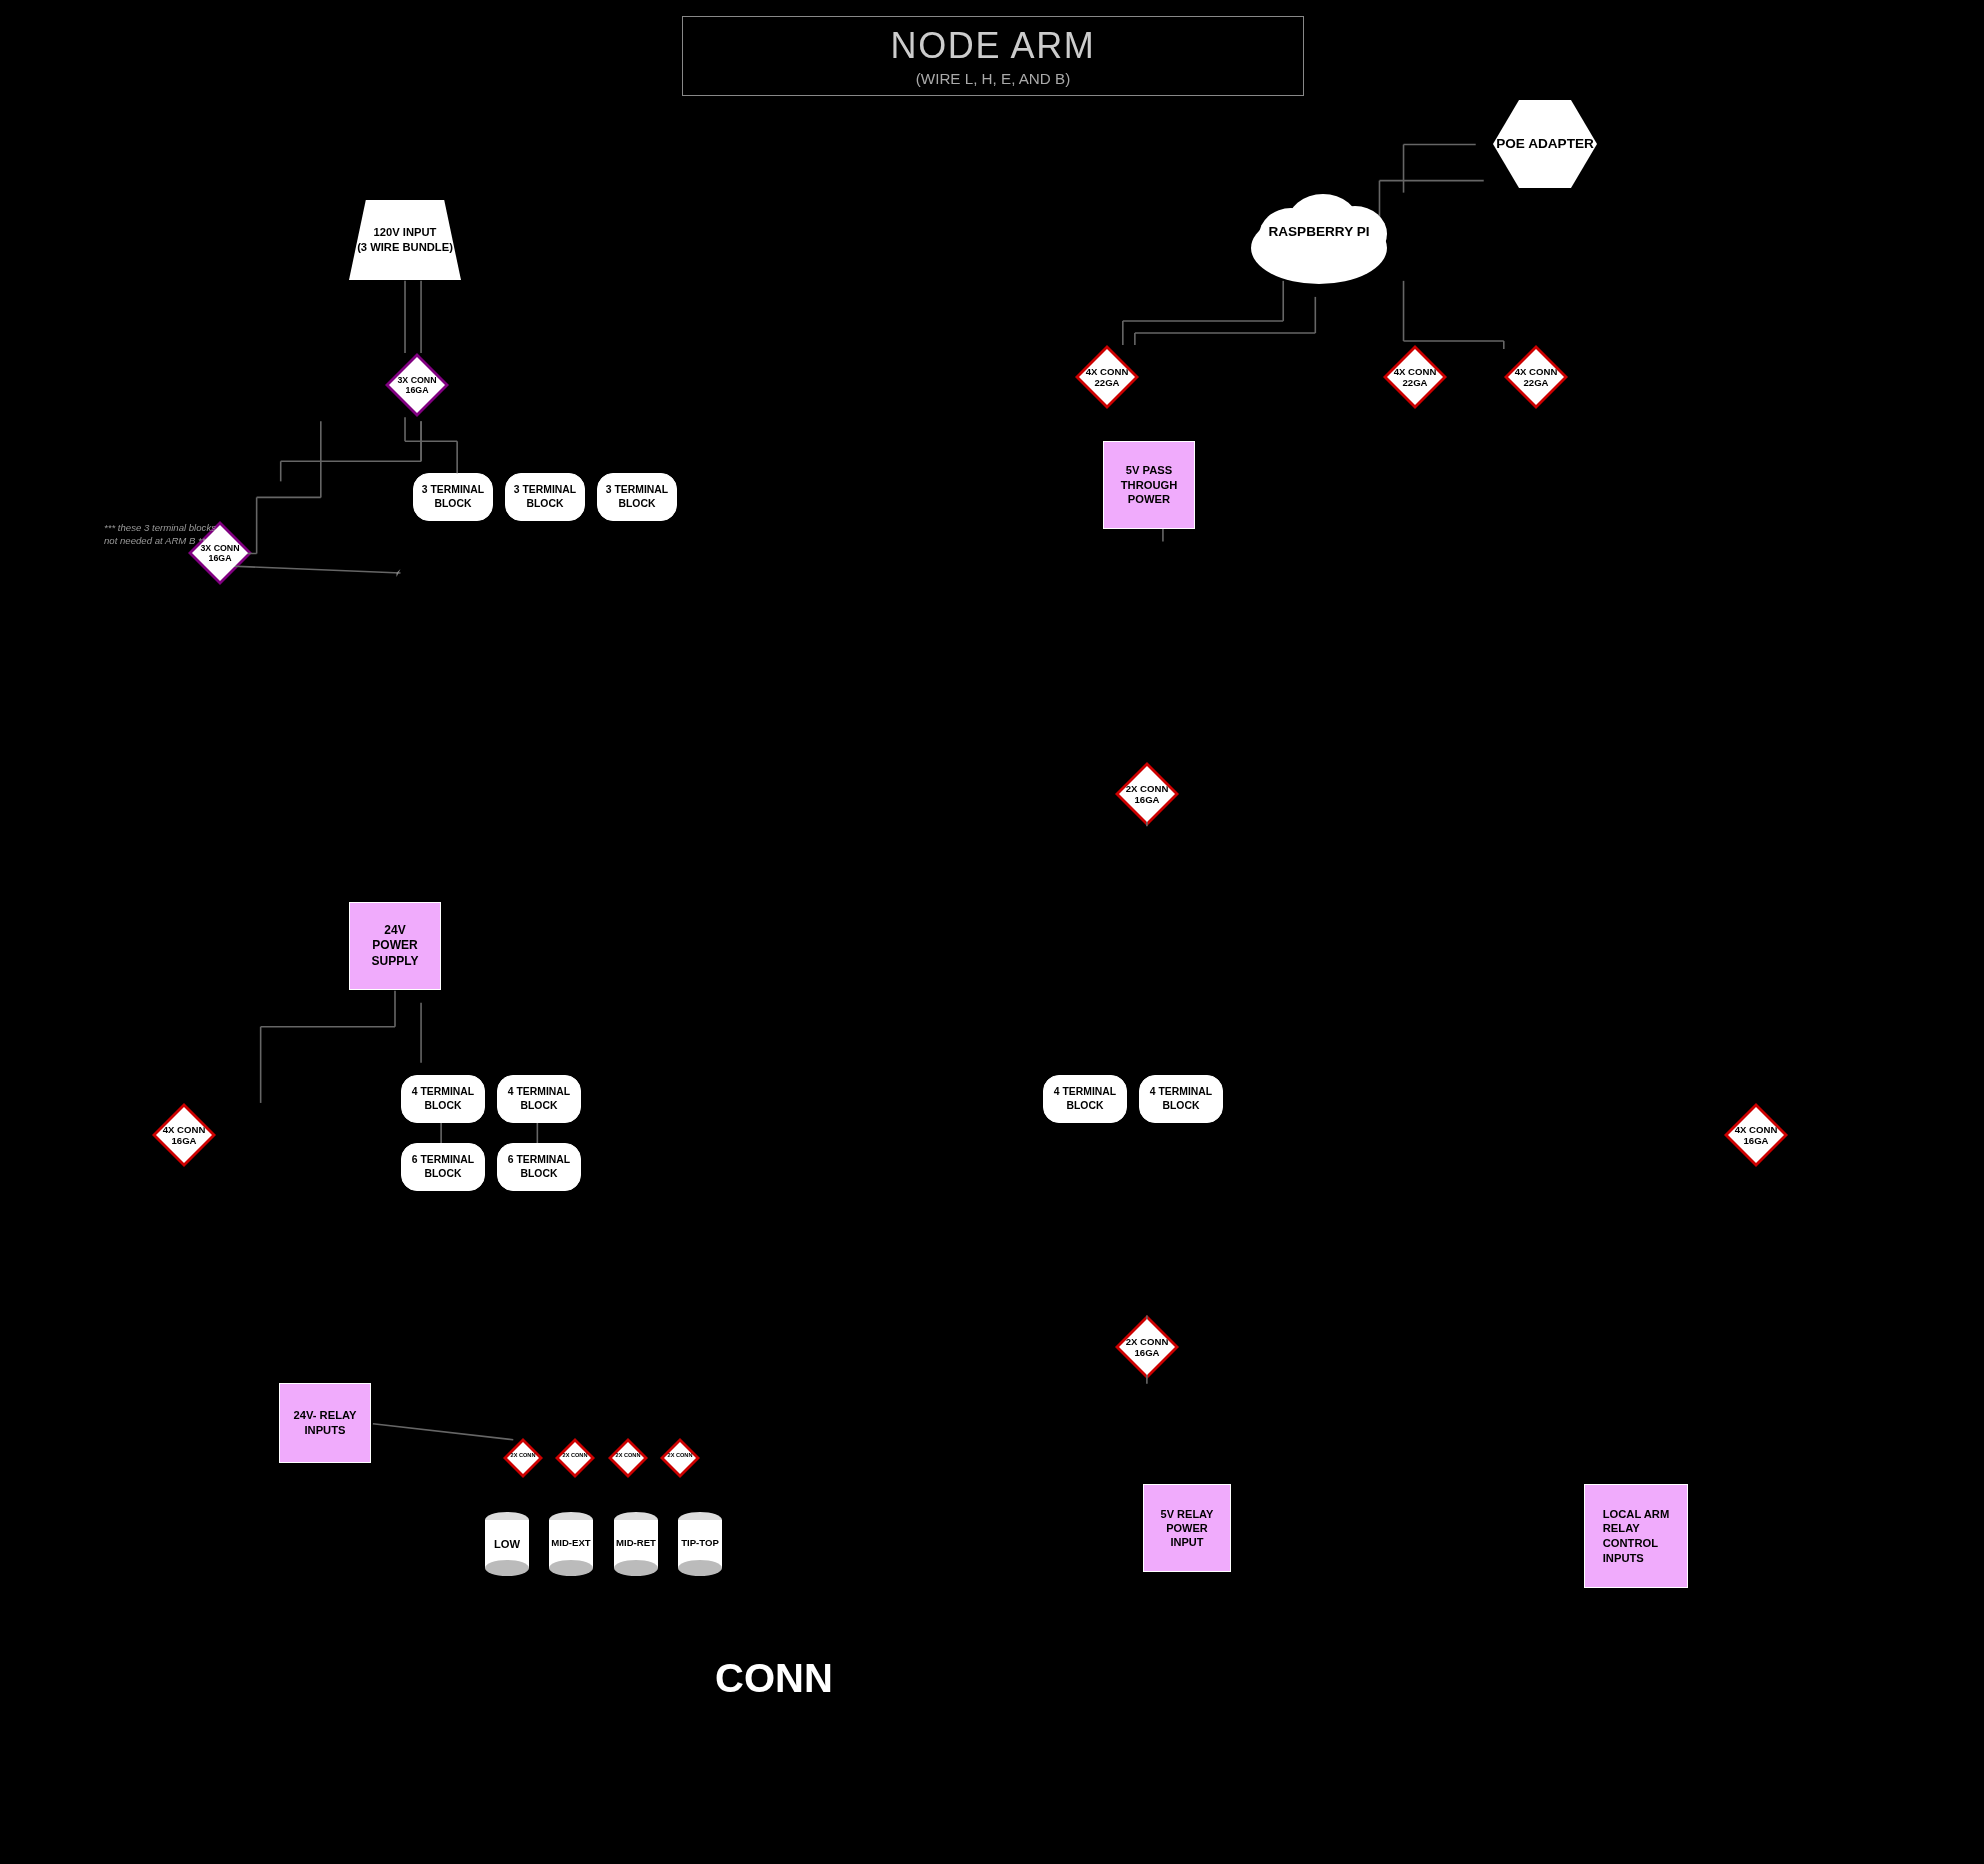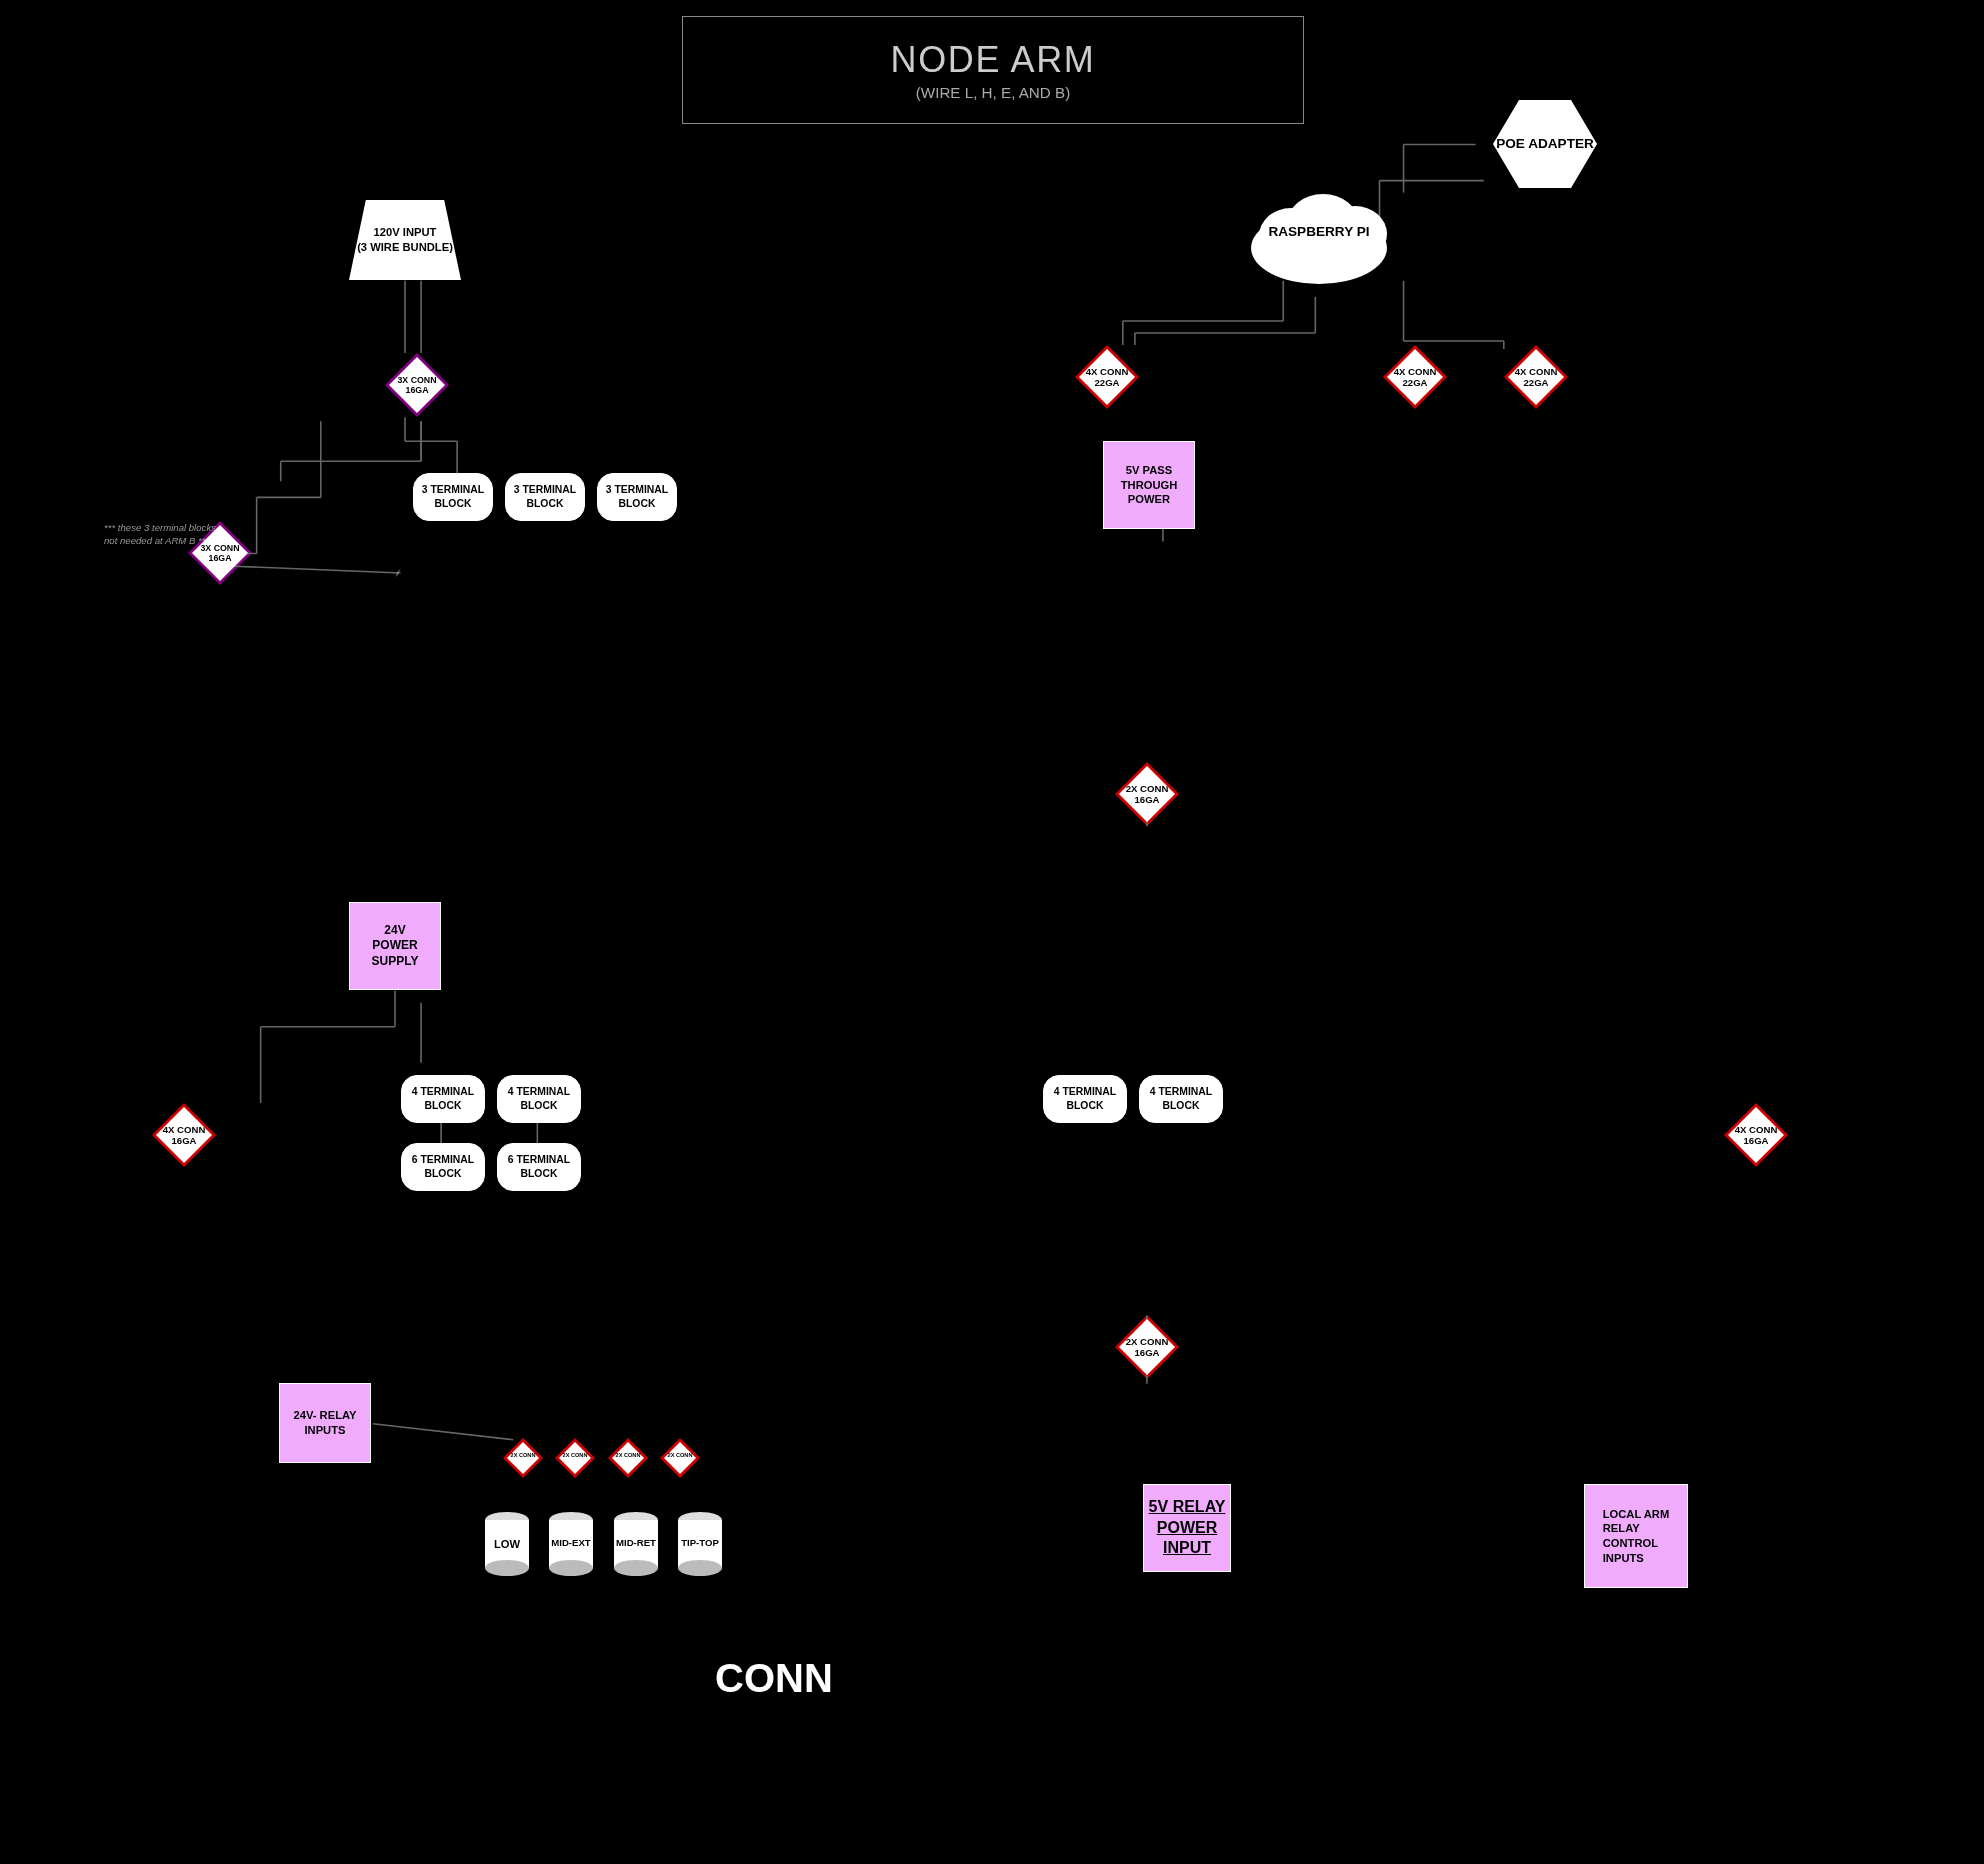--- a/index.html
+++ b/index.html
@@ -14,21 +14,21 @@
     }
 
     
     .title-box {
       position: absolute;
       top: 16px;
       left: 682px;
       width: 622px;
       border: 1.2px solid #888;
       text-align: center;
-      padding: 22px 12px;
+      padding: 8px 12px;
       background: #000;
     }
     .title-main {
       font-size: 36px;
       font-weight: 300;
       letter-spacing: 1.6px;
       color: #ccc;
     }
     .title-sub {
       font-size: 15.2px;
@@ -221,21 +221,21 @@
 
 <div class="node rect-node" style="left:349px; top:902px; width:92px; height:88px;">
   <span style="font-size:12px; color:#000; text-align:center;">24V<br>POWER<br>SUPPLY</span>
 </div>
 
 <div class="node rect-node" style="left:279px; top:1383px; width:92px; height:80px;">
   <span style="font-size:11.2px; color:#000; text-align:center;">24V- RELAY<br>INPUTS</span>
 </div>
 
 <div class="node rect-node" style="left:1143px; top:1484px; width:88px; height:88px;">
-  <span style="font-size:16px; color:#000; text-align:center;text-decoration:underline;">5V RELAY<br>POWER<br>INPUT</span>
+  <span style="font-size:11px; color:#000; text-align:center;">5V RELAY<br>POWER<br>INPUT</span>
 </div>
 
 <div class="node rect-node" style="left:1584px; top:1484px; width:104px; height:104px;">
   <span style="font-size:11.2px; color:#000; text-align:left;">LOCAL ARM<br>RELAY<br>CONTROL<br>INPUTS</span>
 </div>
 
 <div class="diamond-outline" style="left:385px; top:353px;">
   <div class="diamond-purple-outer"></div>
   <div class="diamond-purple-inner" style="font-size:8.8px;">3X CONN<br>16GA</div>
 </div>

